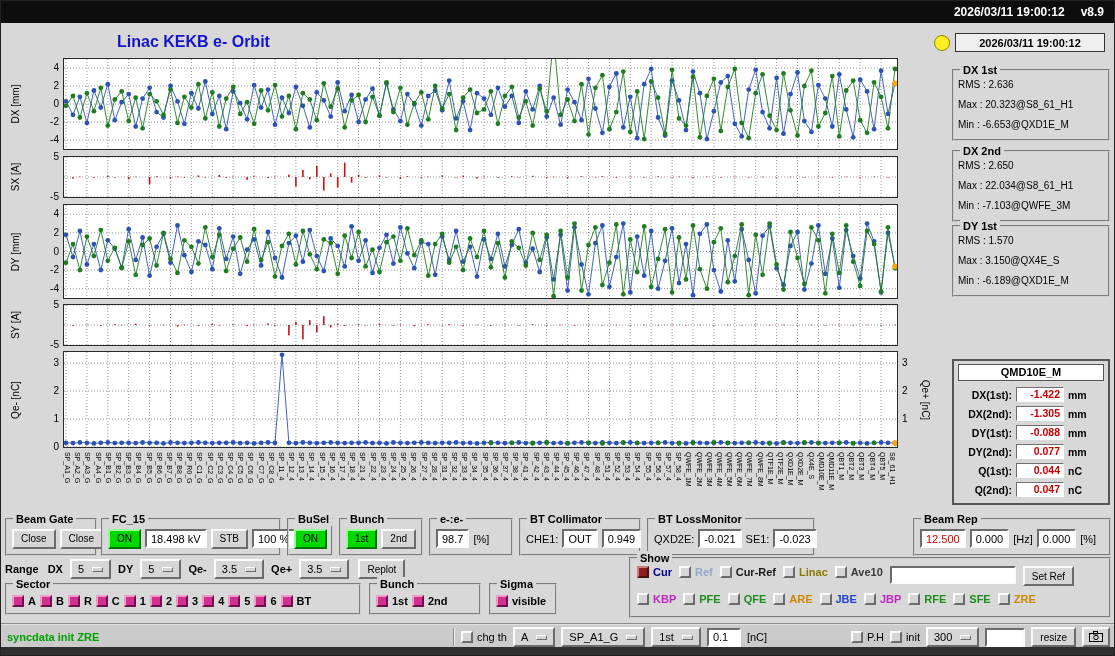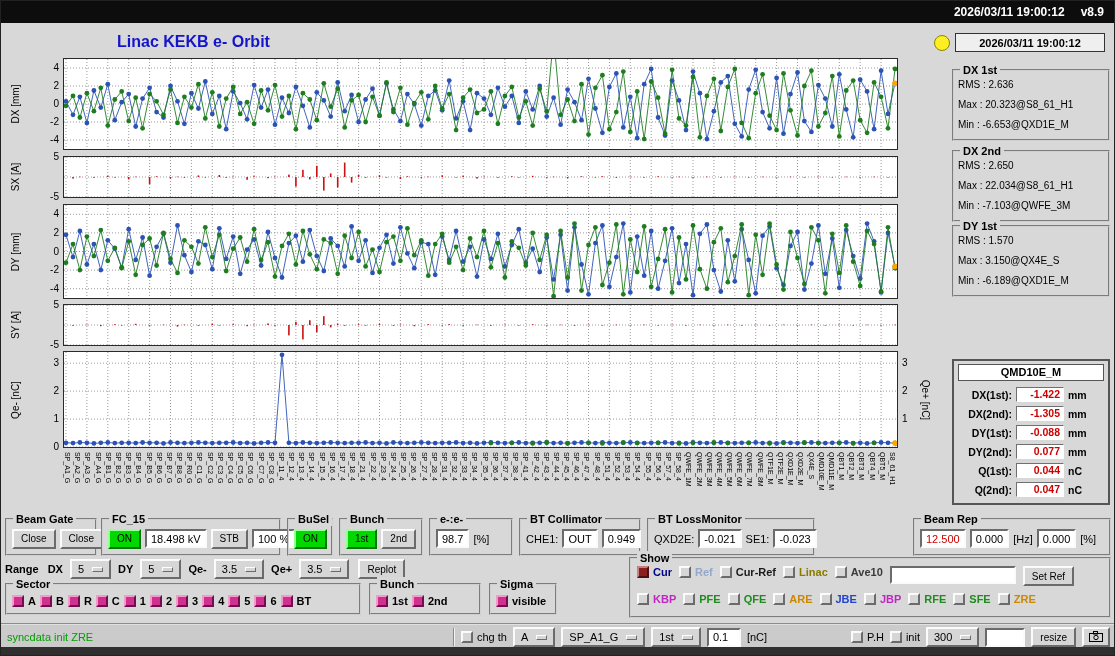--- a/index.html
+++ b/index.html
@@ -45,21 +45,21 @@
   .pair{display:inline-flex;align-items:center;gap:4px}
   .chk-lbl{font-size:11px;font-weight:bold;white-space:nowrap}
   .range-row{position:absolute;left:4px;top:556px;height:24px;display:flex;align-items:center;gap:9px}
   .items{display:inline-flex;align-items:center;gap:7px}
   .show-grp{left:628px;top:556px;width:482px;height:61px}
   .show-col{display:flex;flex-direction:column;gap:7px;padding:7px 6px 0}
   .show-row{display:flex;align-items:flex-start;gap:7px}
   .show-lbl{font-size:11px;font-weight:bold;white-space:nowrap}
   .ref-input{width:126px;height:18px}
   .statusbar{position:absolute;left:0;top:622px;width:100%;height:26px;background:#cbcbcb;border-top:2px groove #e0e0e0}
-  .status-msg{position:absolute;left:6px;top:0;height:100%;display:flex;align-items:center;color:#00a000;font-size:11px;font-weight:normal}
+  .status-msg{position:absolute;left:6px;top:0;height:100%;display:flex;align-items:center;color:#00a000;font-size:11px;font-weight:bold}
   .sb-group{position:absolute;top:0;height:100%;display:flex;align-items:center;gap:6px}
   .vsep{width:2px;height:18px;border-left:1px solid #8a8a8a;border-right:1px solid #f2f2f2}
   .sb-lbl{font-size:11px;white-space:nowrap}
   .thfield{width:34px}
   .blankfield{width:40px}
   .iconbtn{display:inline-flex;align-items:center;justify-content:center;width:28px}
   .bottomstrip{position:absolute;left:0;bottom:0;width:100%;height:8px;background:#2f2f2f}
 </style>
 </head>
 <body>

